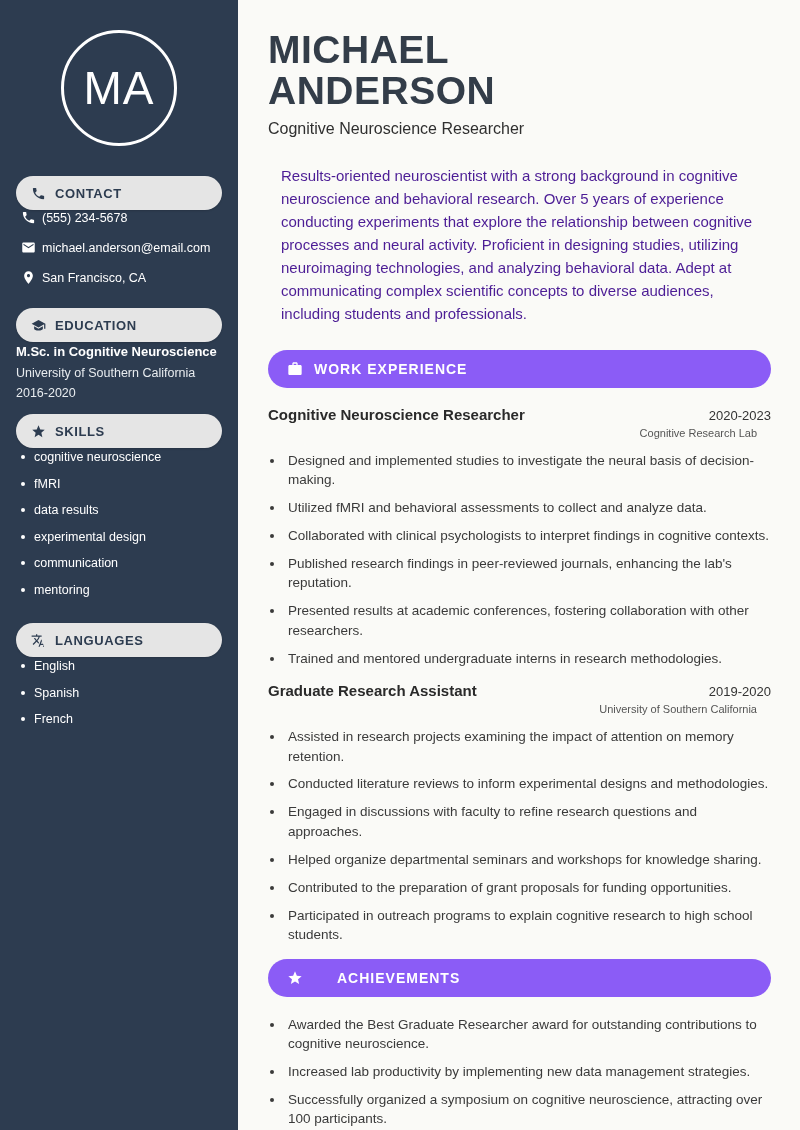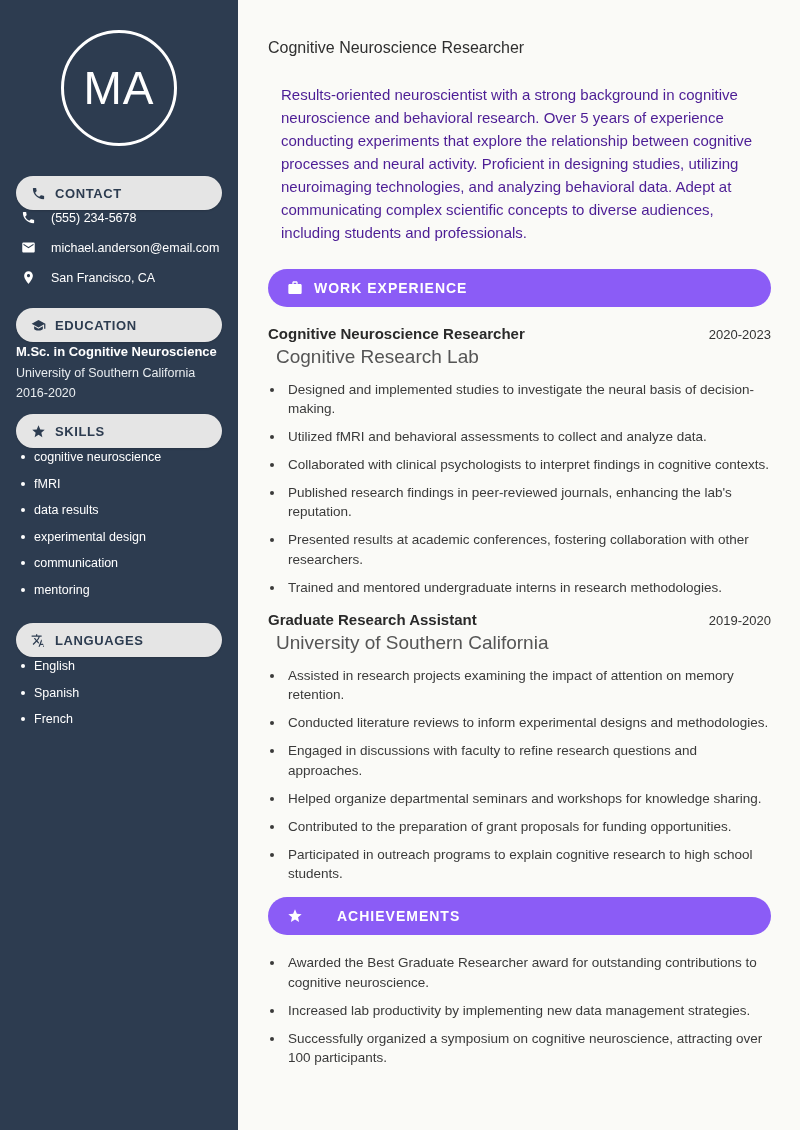--- a/index.html
+++ b/index.html
@@ -16,21 +16,21 @@
   .side-pill { background:#e5e5e5; color:#2d3c50; border-radius:17px; height:34px;
                display:flex; align-items:center; gap:9px; padding:0 15px;
                margin:0 16px 0; font-weight:bold; font-size:13px; letter-spacing:.6px;
                box-shadow:0 1px 2px rgba(0,0,0,.15); }
   .side-pill .icon { color:#2d3c50; }
 
   .icon { display:inline-flex; flex-shrink:0; }
   .icon svg { width:15px; height:15px; fill:currentColor; }
   .main-pill .icon svg { width:16px; height:16px; }
 
-  .contact-row { display:flex; align-items:center; gap:15px; padding:0 14px 0 21px;
+  .contact-row { display:flex; align-items:center; gap:6px; padding:0 14px 0 21px;
                  margin-bottom:15px; font-size:12.5px; color:#fff; }
   .contact-row .icon { color:#fff; }
 
   .edu-block { padding:2px 16px 6px 16px; }
   .edu-degree { font-size:13px; font-weight:bold; color:#fff; margin-bottom:7px; }
   .edu-school { font-size:12.5px; color:#e8ecef; margin-bottom:6px; }
   .edu-years  { font-size:12.5px; color:#e8ecef; }
 
   .side-list { list-style:none; padding:2px 16px 6px 21px; }
   .side-list li { font-size:12.5px; color:#fff; margin-bottom:12.5px;
@@ -47,21 +47,21 @@
   .summary { font-size:15px; color:#4c1d95; line-height:1.53; margin-top:27px;margin-left:13px; }
 
   .main-pill { background:#8b5cf6; color:#fff; border-radius:20px; height:38px;
                display:flex; align-items:center; gap:11px; padding:0 19px;
                font-weight:bold; font-size:14px; letter-spacing:1px; margin:24px 0 18px; }
   .main-pill .icon { color:#fff; }
 
   .job-header { display:flex; justify-content:space-between; align-items:baseline; }
   .job-role { font-size:15px; font-weight:bold; color:#2a2a2a; }
   .job-dates { font-size:13px; color:#333; }
-  .job-company { font-size:19px; color:#555; margin:4px 8px 12px; }
+  .job-company { font-size:11px; color:#555; margin:4px 14px 12px;text-align:right; }
 
   .bullets { list-style:disc; padding-left:17px; margin-bottom:14px; }
   .bullets li { font-size:13.5px; color:#3a3a3a; line-height:1.44; margin-bottom:8.5px;
                 padding-left:3px; }
   .bullets.last { margin-bottom:0; }
 </style>
 </head>
 <body>
 
 <div class="page">
@@ -153,20 +153,24 @@
     <ul class="side-list">
         <li>English</li>
         <li>Spanish</li>
         <li>French</li>
       </ul>
 
   </aside>
 
   <main class="main">
 
+    <h1 class="name">
+      <div>MICHAEL</div>
+      <div>ANDERSON</div>
+    </h1>
     <div class="job-title">Cognitive Neuroscience Researcher</div>
 
     <p class="summary">Results-oriented neuroscientist with a strong background in cognitive neuroscience and behavioral research. Over 5 years of experience conducting experiments that explore the relationship between cognitive processes and neural activity. Proficient in designing studies, utilizing neuroimaging technologies, and analyzing behavioral data. Adept at communicating complex scientific concepts to diverse audiences, including students and professionals.</p>
 
     <div class="main-pill">
       <span class="icon">
         <svg viewBox="0 0 24 24">
             <path d="M20 6h-4V4c0-1.11-.89-2-2-2h-4c-1.11 0-2 .89-2 2v2H4c-1.11 0-1.99.89-1.99 2L2 19c0 1.11.89 2 2 2h16c1.11 0 2-.89 2-2V8c0-1.11-.89-2-2-2zm-6 0h-4V4h4v2z"></path>
           </svg>
       </span>

